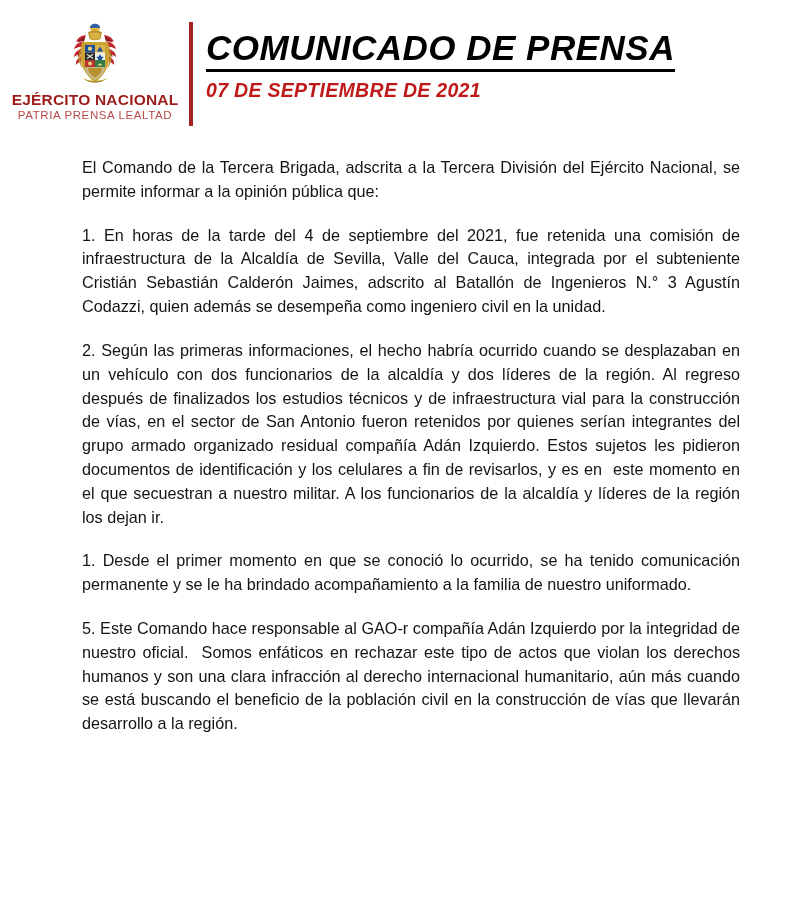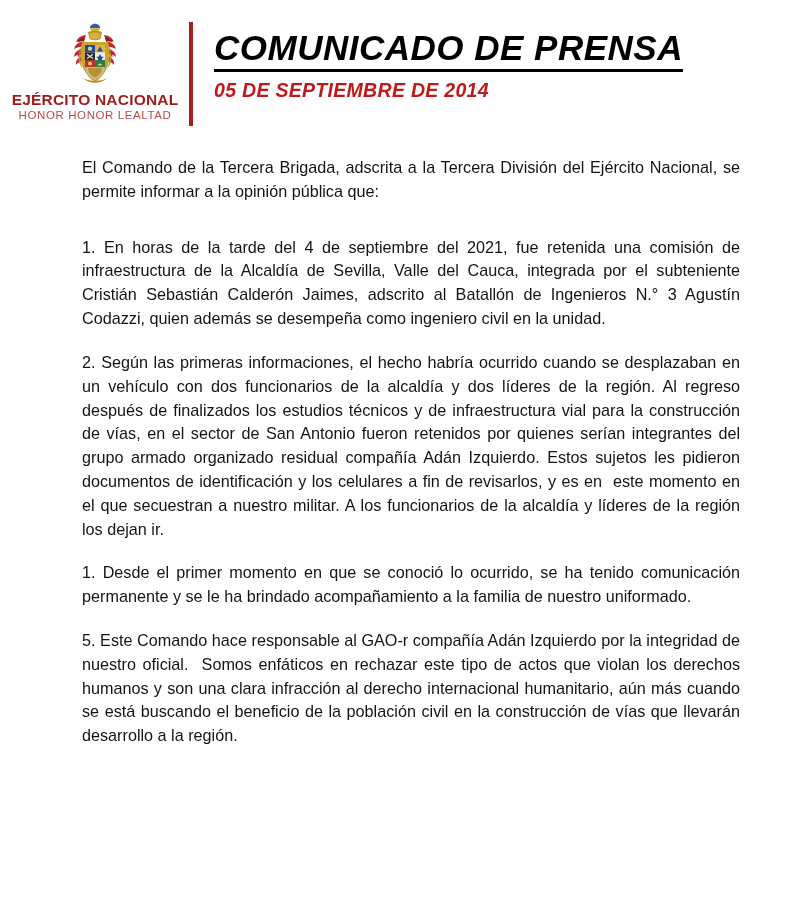--- a/index.html
+++ b/index.html
@@ -62,21 +62,21 @@
   .divider-bar {
     position: absolute;
     left: 189px;
     top: 22px;
     width: 4px;
     height: 104px;
     background: #a52222;
   }
 
   .titleblock {
-    padding-left: 24px;
+    padding-left: 16px;
     padding-top: 30px;
   }
 
   .main-title {
     font-size: 35px;
     font-weight: bold;
     font-style: italic;
     color: #000000;
     letter-spacing: 0.5px;
     line-height: 1.05;
@@ -106,21 +106,21 @@
     text-align: justify;
     font-size: 16.2px;
     line-height: 1.47;
     color: #141414;
     margin: 0 0 20px 0;
     white-space: pre-wrap;
   }
 
   .para.intro {
     margin-top: 16px;
-    margin-bottom: 32px;
+    margin-bottom: 20px;
   }
   .para:last-child { margin-bottom: 8px; }
 </style>
 </head>
 <body>
 
 <div class="header">
 
   <div class="brand">
     <div class="crest">
@@ -180,28 +180,28 @@
         <path d="M33.5 43.6 q2.5 -4 5 0 z" fill="#e8d37a"></path>
 
         <path d="M21 45 h20 v-0.4 q0 8.6 -10 13.4 q-10 -4.8 -10 -13.4 z" fill="#c7bb8e"></path>
         <path d="M24 46 h14 q0 6 -7 9.5 q-7 -3.5 -7 -9.5 z" fill="#b8912f"></path>
 
         <path d="M18 56 q13 6 26 0 q-13 9 -26 0 z" fill="#c9a233"></path>
         <path d="M20 57.5 q11 4.5 22 0 q-11 6 -22 0 z" fill="#8c7224"></path>
       </svg>
     </div>
     <div class="brand-name">EJÉRCITO NACIONAL</div>
-    <div class="brand-motto">HONOR  HONOR  LEALTAD</div>
+    <div class="brand-motto">PATRIA  PRENSA  LEALTAD</div>
   </div>
 
   <div class="divider-bar"></div>
 
   <div class="titleblock">
     <div class="main-title">COMUNICADO DE PRENSA</div>
-    <div class="sub-title">05 DE SEPTIEMBRE DE 2014</div>
+    <div class="sub-title">07 DE SEPTIEMBRE DE 2021</div>
   </div>
 
 </div>
 
 <div class="doc-body">
   <p class="para intro">El Comando de la Tercera Brigada, adscrita a la Tercera División del Ejército Nacional, se permite informar a la opinión pública que:</p>
   <p class="para">1. En horas de la tarde del 4 de septiembre del 2021, fue retenida una comisión de infraestructura de la Alcaldía de Sevilla, Valle del Cauca, integrada por el subteniente Cristián Sebastián Calderón Jaimes, adscrito al Batallón de Ingenieros N.° 3 Agustín Codazzi, quien además se desempeña como ingeniero civil en la unidad.</p>
   <p class="para">2. Según las primeras informaciones, el hecho habría ocurrido cuando se desplazaban en un vehículo con dos funcionarios de la alcaldía y dos líderes de la región. Al regreso después de finalizados los estudios técnicos y de infraestructura vial para la construcción de vías, en el sector de San Antonio fueron retenidos por quienes serían integrantes del grupo armado organizado residual compañía Adán Izquierdo. Estos sujetos les pidieron documentos de identificación y los celulares a fin de revisarlos, y es en  este momento en el que secuestran a nuestro militar. A los funcionarios de la alcaldía y líderes de la región los dejan ir.</p>
   <p class="para">1. Desde el primer momento en que se conoció lo ocurrido, se ha tenido comunicación permanente y se le ha brindado acompañamiento a la familia de nuestro uniformado.</p>
   <p class="para">5. Este Comando hace responsable al GAO-r compañía Adán Izquierdo por la integridad de nuestro oficial.  Somos enfáticos en rechazar este tipo de actos que violan los derechos humanos y son una clara infracción al derecho internacional humanitario, aún más cuando se está buscando el beneficio de la población civil en la construcción de vías que llevarán desarrollo a la región.</p>

